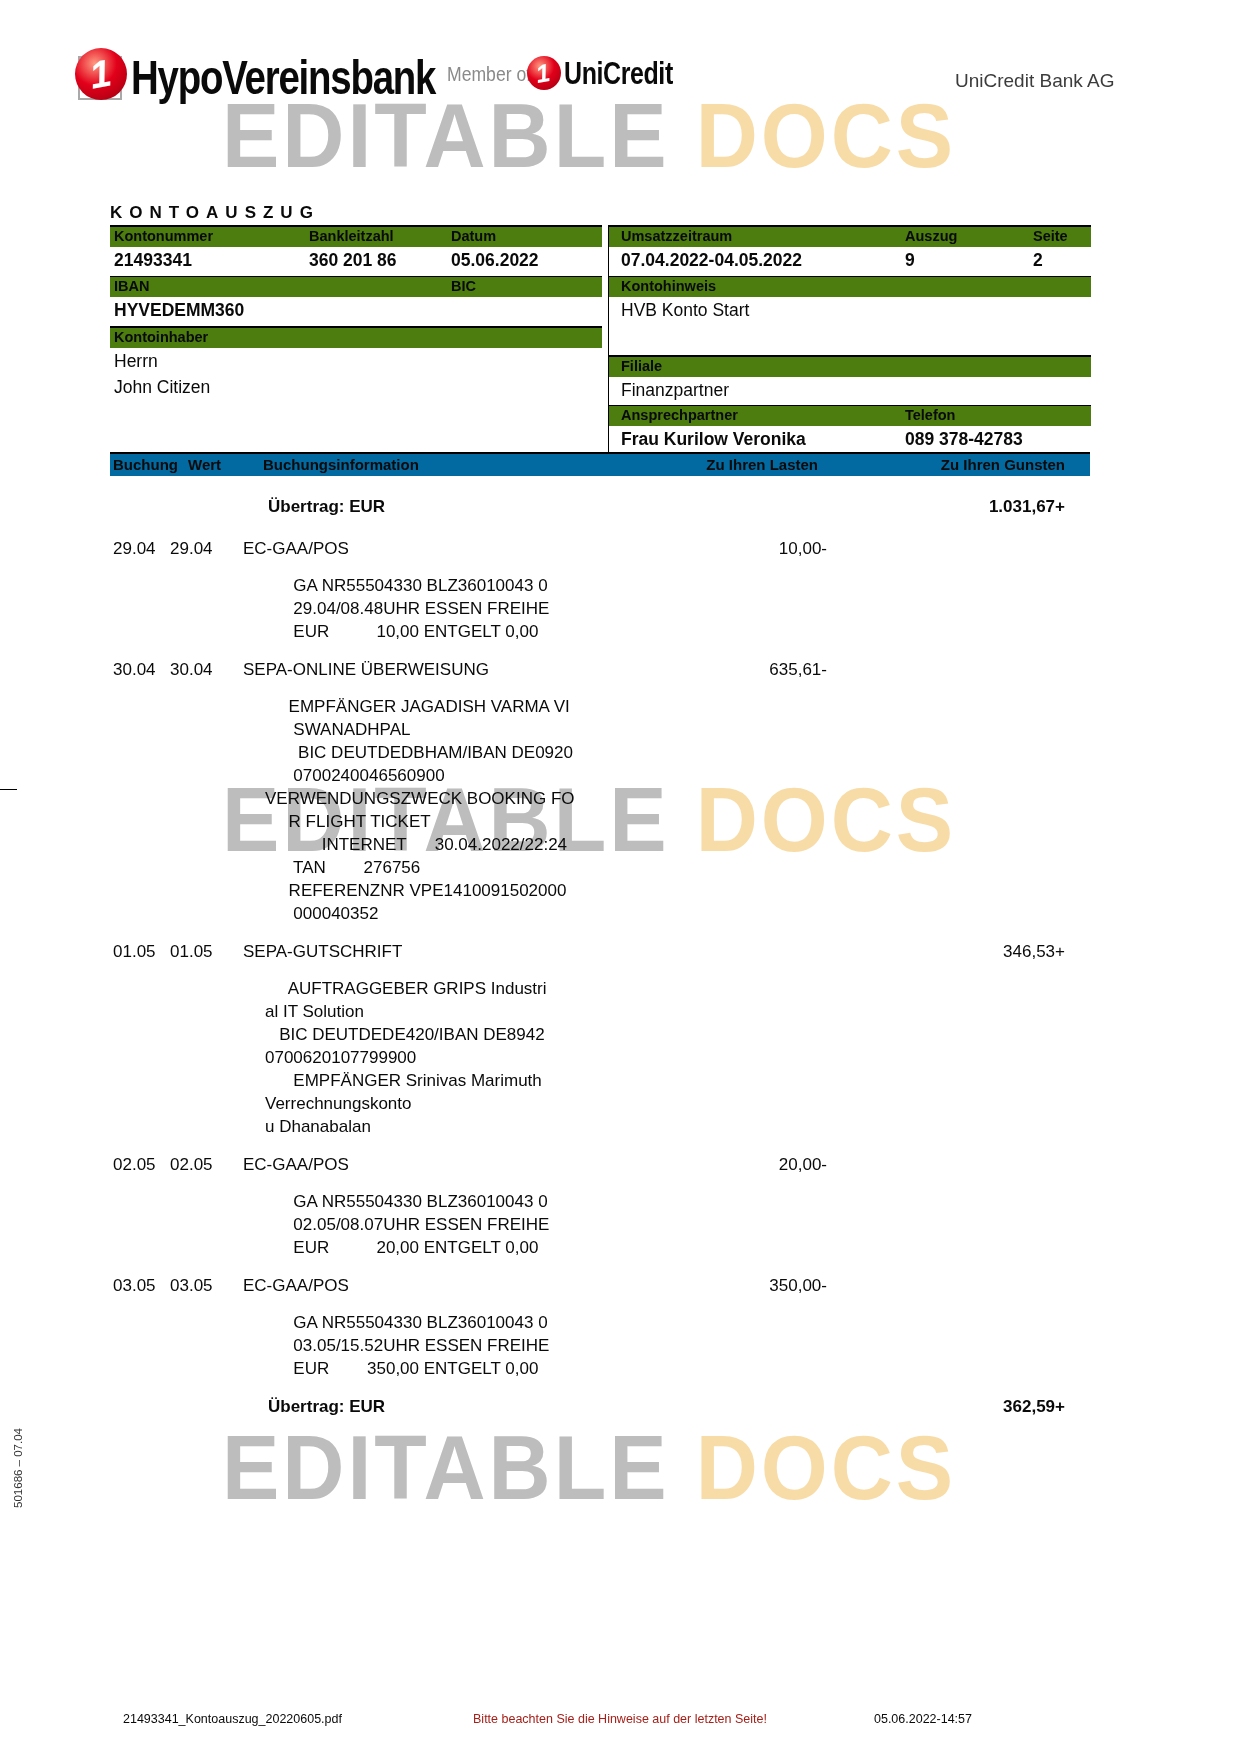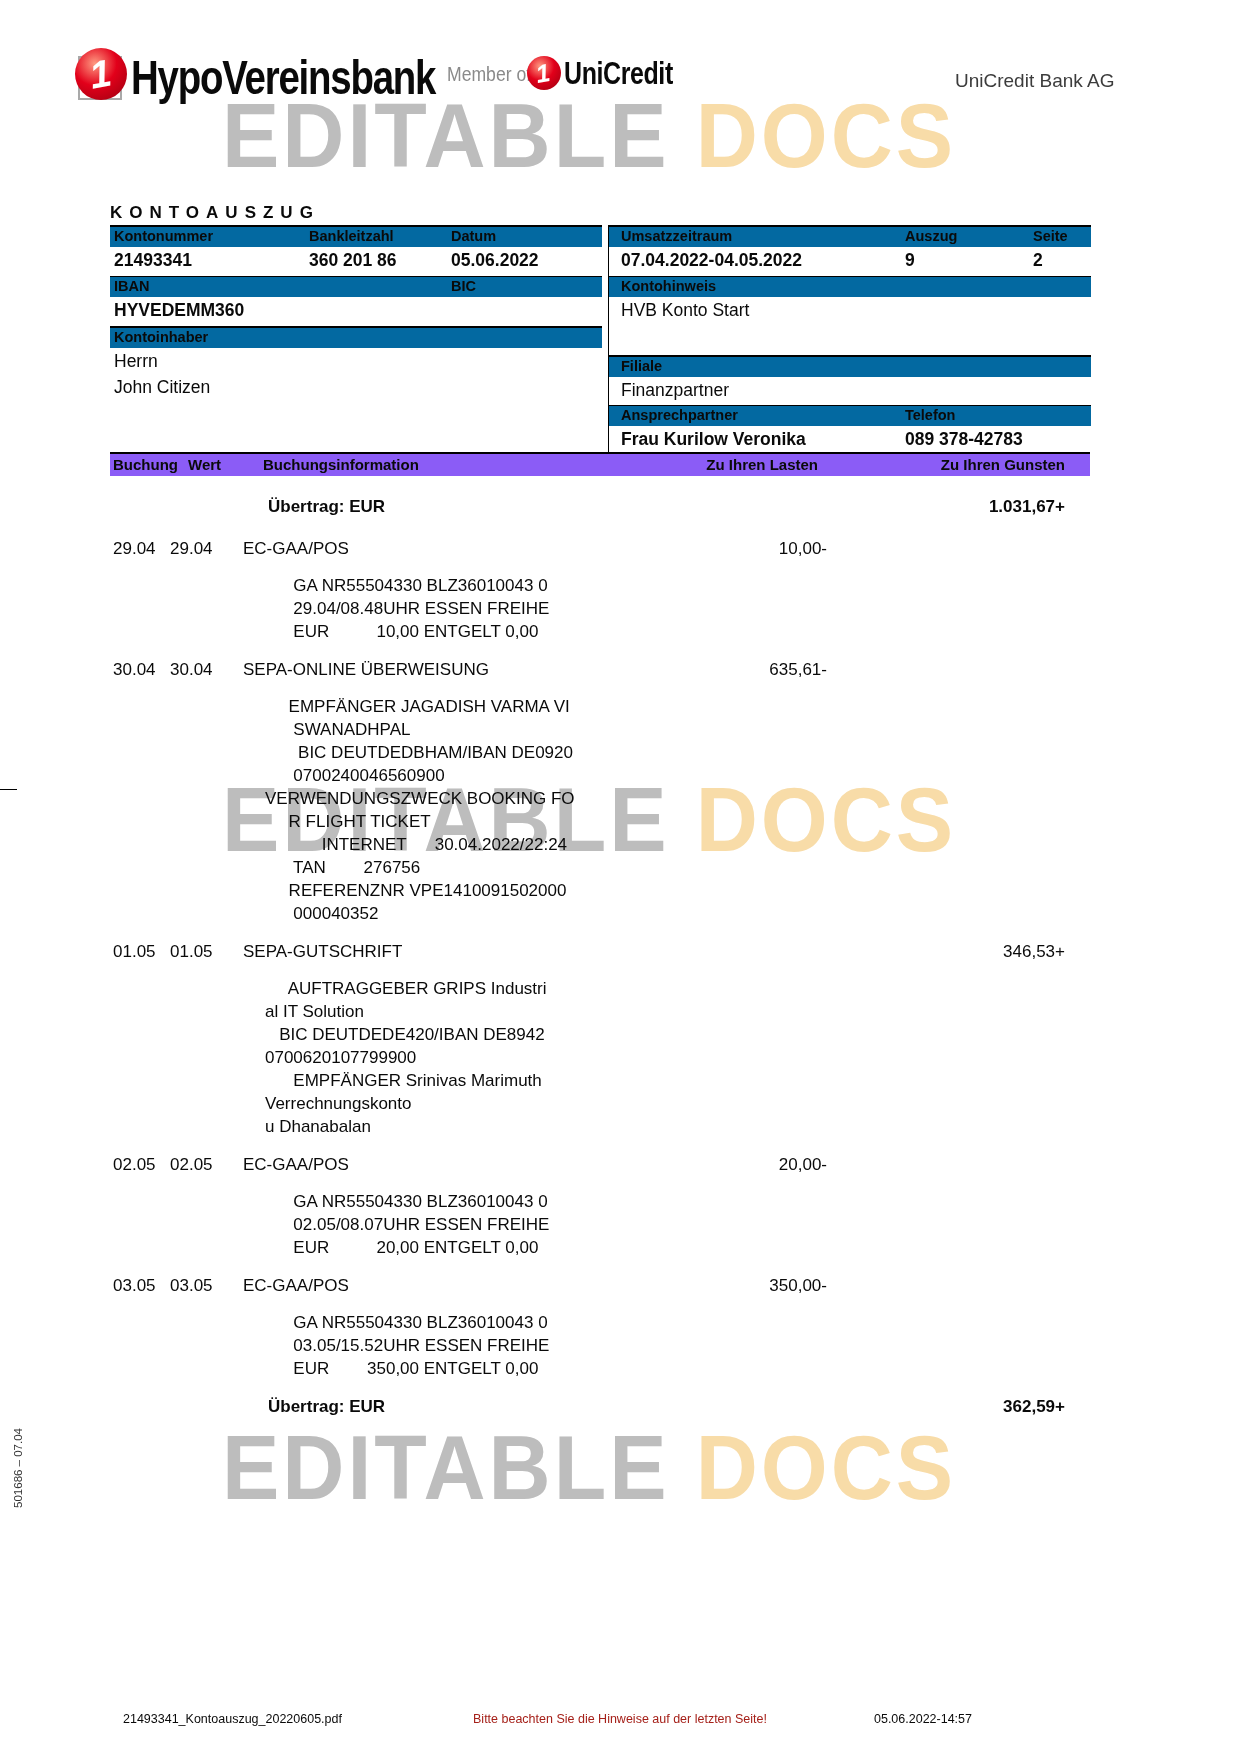--- a/index.html
+++ b/index.html
@@ -34,34 +34,34 @@
      font-size:11.5px; color:#333; z-index:2;}
   .fold-mark{position:absolute; left:0; top:789px; width:17px; height:0; border-top:1.5px solid #000; z-index:2;}
   
   .title{position:absolute; left:110px; top:203px; width:492px; font-size:17px; font-weight:bold;
      letter-spacing:7px; z-index:2;}
   
   .info{position:absolute; z-index:2; border-top:2.5px solid #000; font-size:17.5px;}
   .info-left{left:110px; top:225px; width:492px;}
   .info-right{left:608px; top:225px; width:482px; border-left:1.5px solid #000;}
   .irow{display:flex;font-weight:bold;}
-  .band{background:#0369a1; font-weight:bold; font-size:14.5px; height:20px; line-height:19px;}
+  .band{background:#4d7c0f; font-weight:bold; font-size:14.5px; height:20px; line-height:19px;}
   .cell{padding-left:4px; box-sizing:border-box;}
   .vrow{height:29px; line-height:27px;}
   .bb1{border-bottom:1.5px solid #000;}
   .bb2{border-bottom:2.5px solid #000;}
   .c195{width:195px;} .c142{width:142px;} .c155{width:155px;} .c337{width:337px;}
   .c292{width:292px;} .c128{width:128px;} .c60{width:60px;} .c188{width:188px;}
   .grow{flex:1;}
   .spacer{height:29px;}
   .name-line{height:26px; line-height:26px;}
   .ir-pad{padding-left:12px;}
   
   .tx-section{position:absolute; left:110px; top:452px; width:980px; z-index:2;}
-  .tx-head{position:relative; height:22px; background:#8b5cf6; border-top:2.5px solid #000;
+  .tx-head{position:relative; height:22px; background:#0369a1; border-top:2.5px solid #000;
      font-weight:bold; font-size:15px; line-height:21px; margin-bottom:20px;}
   .tx-head span{position:absolute; top:0;}
   .th-buchung{left:3px;} .th-wert{left:78px;} .th-info{left:153px;}
   .th-lasten{right:272px;} .th-gunsten{right:25px;}
   .tx-row{position:relative; font-size:17px;}
   .row-carry{margin:0 0 20px 0;}
   .row-tx{margin:0 0 16px 0;}
   .tx-main{position:relative; height:22px; line-height:22px;}
   .tx-main span{position:absolute; top:0; white-space:nowrap;}
   .tm-b{left:3px;} .tm-w{left:60px;} .tm-i{left:115px;margin-left:18px;}

